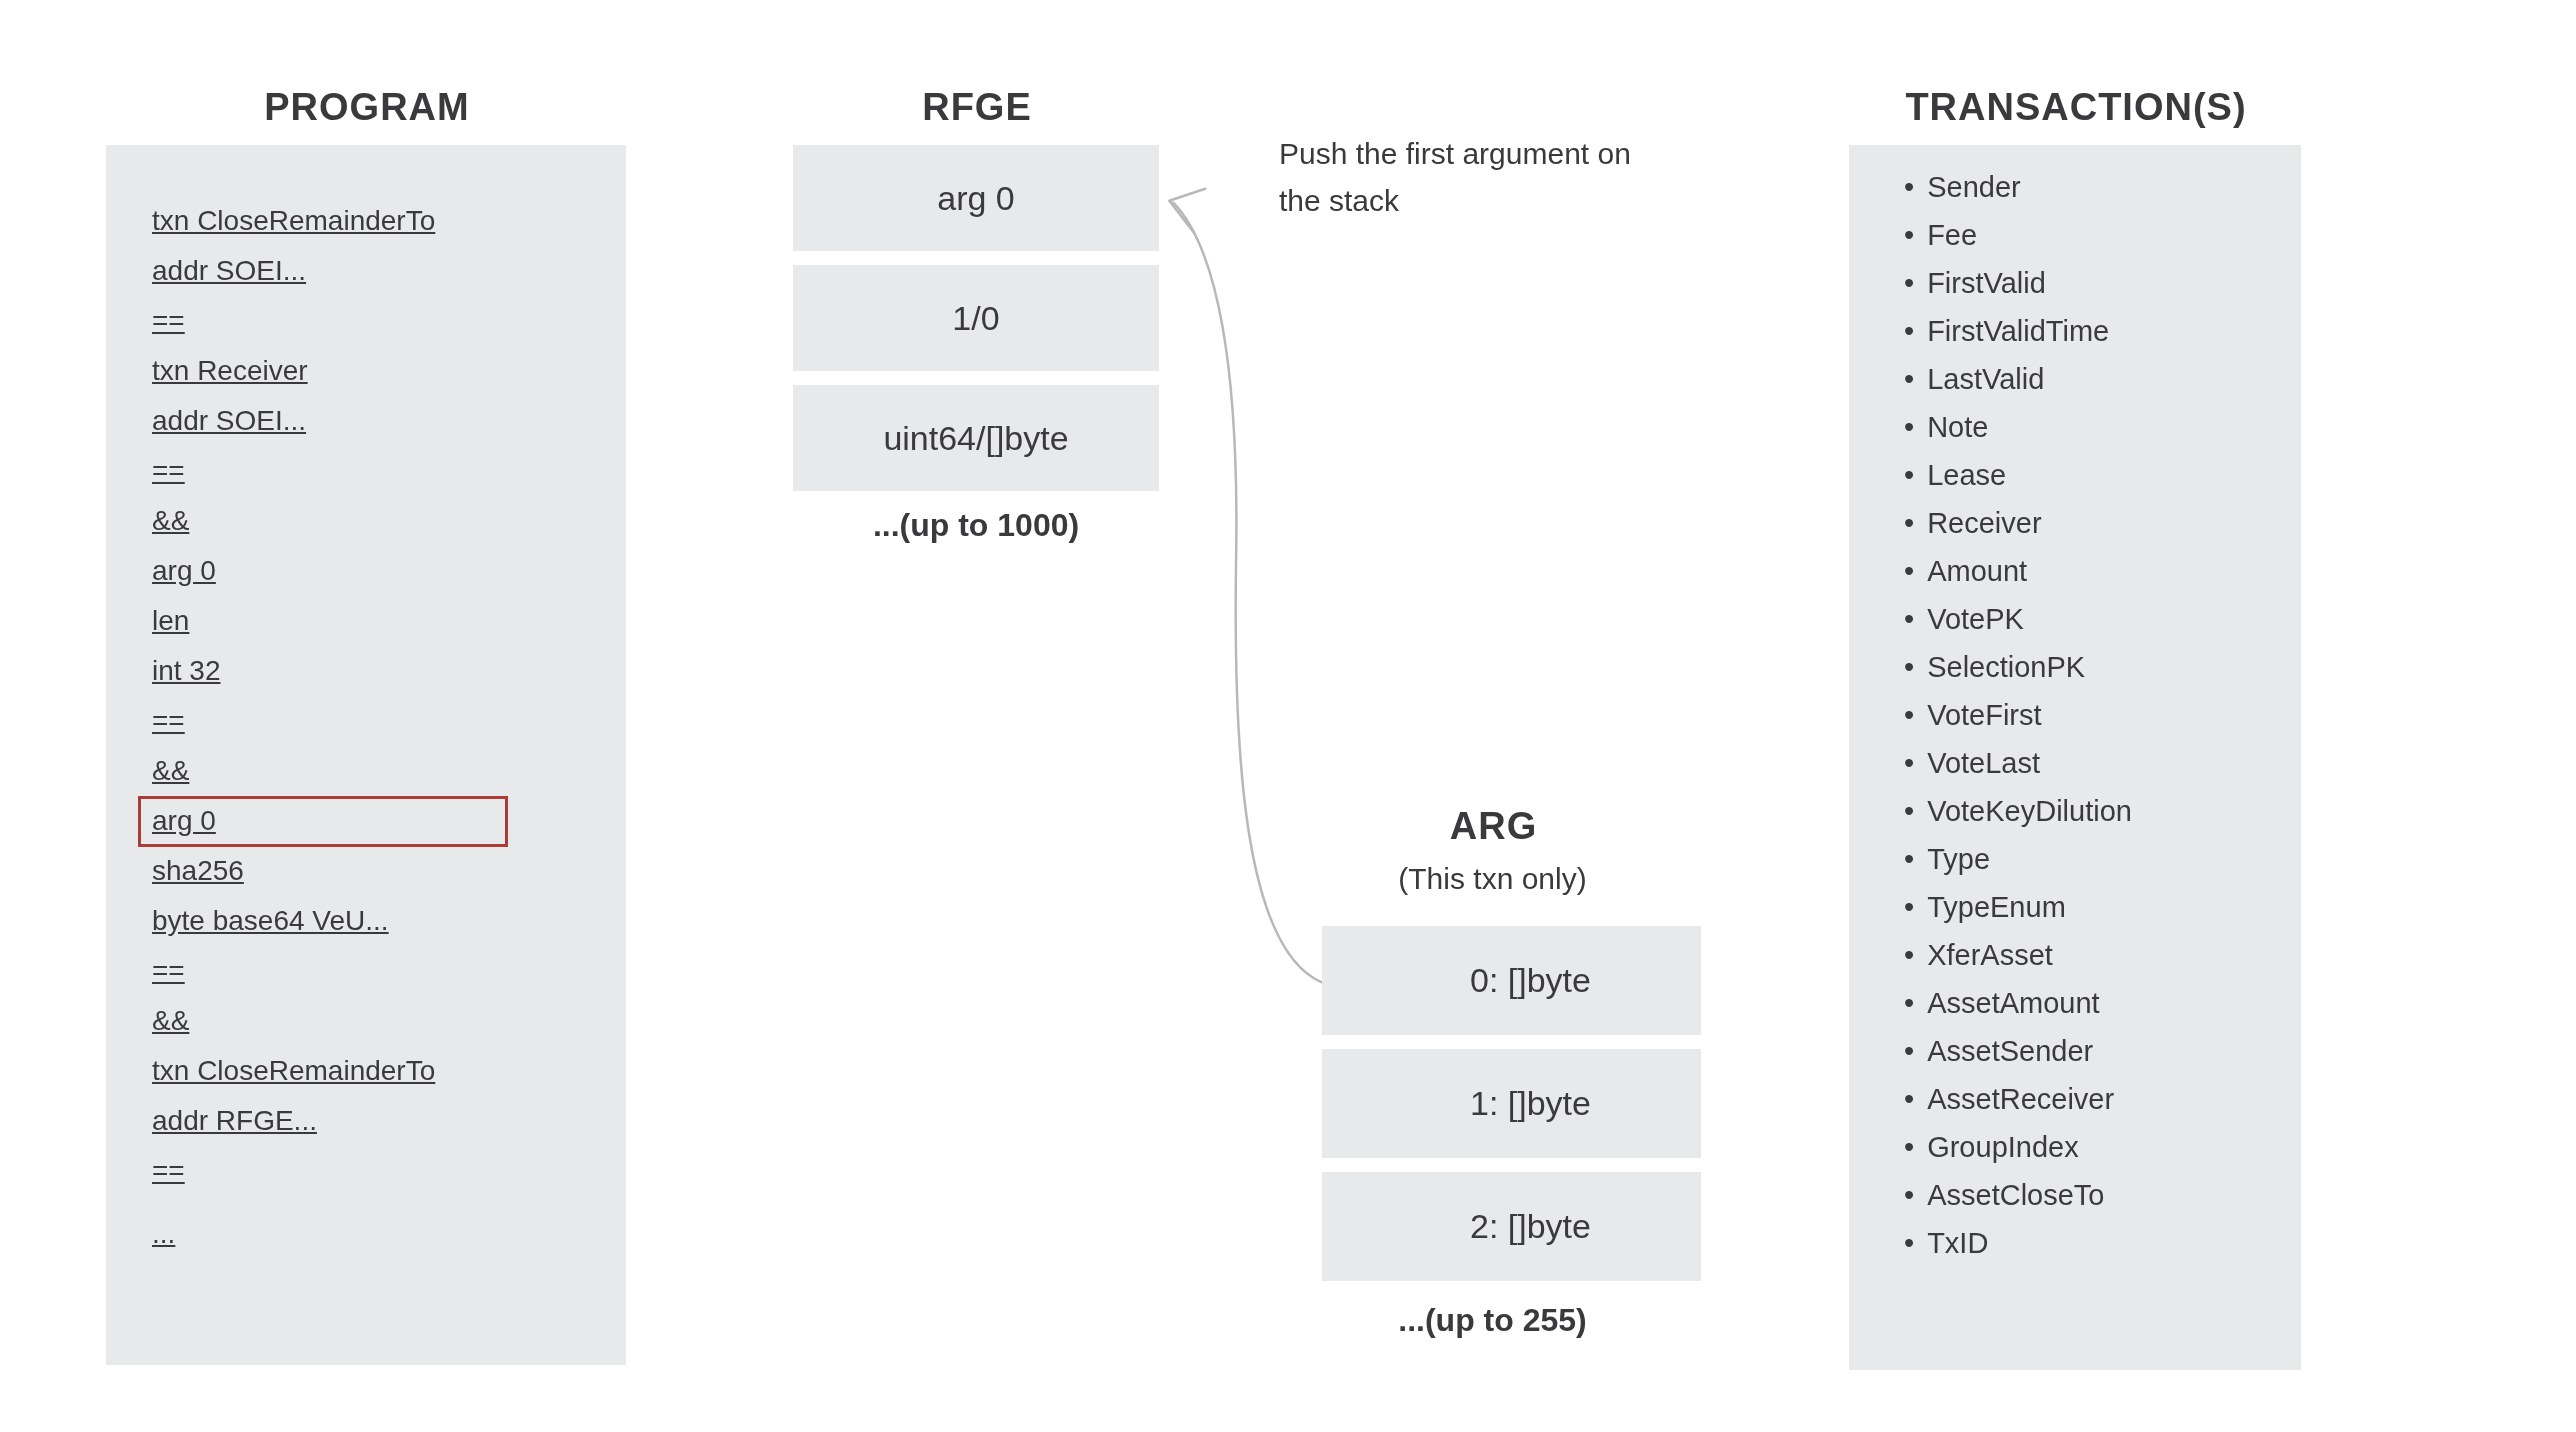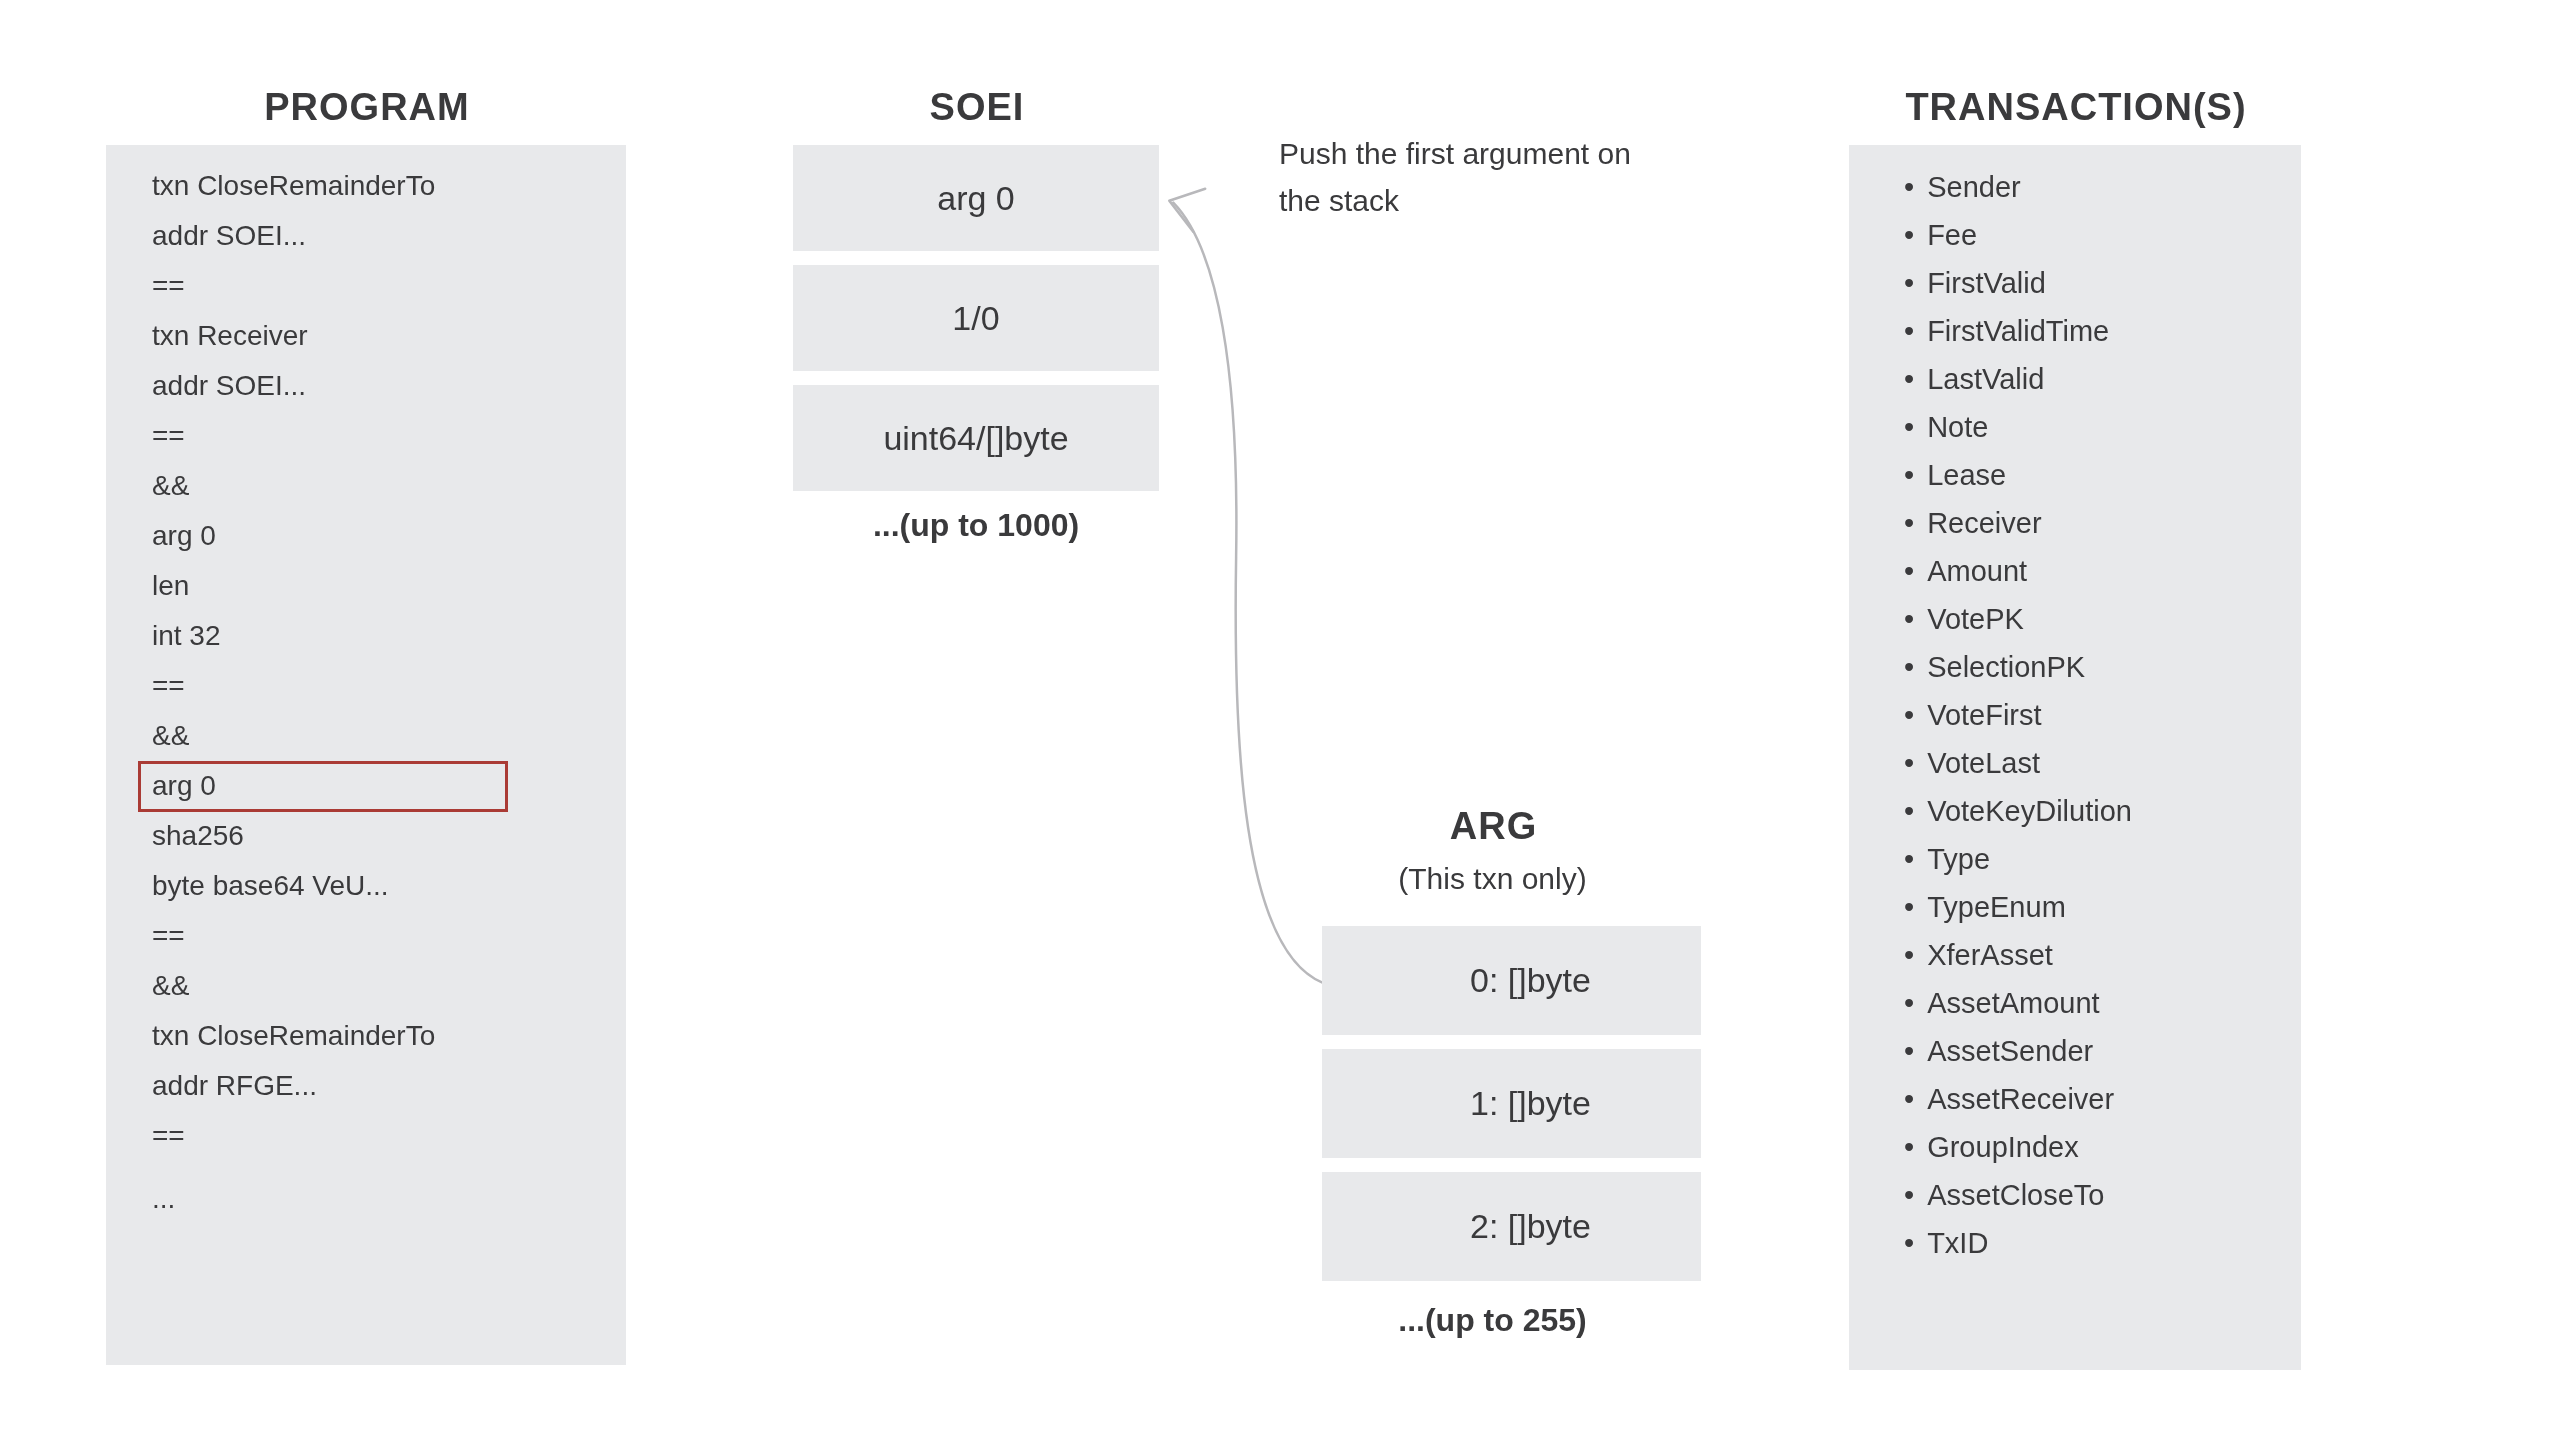--- a/index.html
+++ b/index.html
@@ -20,21 +20,21 @@
     text-align:center;
     color:var(--text,#3a3a3c);
   }
   .panel{
     position:absolute;
     background:var(--panel,#e8e9eb);
   }
   
   .program-title{left:106px;top:85px;width:520px;}
   .program-panel{left:106px;top:145px;width:520px;height:1220px;}
-  .program-lines{padding-top:16px;}
+  .program-lines{padding-top:51px;text-decoration:underline;}
   .program-line{
     position:relative;
     height:50px;
     display:flex;align-items:center;
     padding-left:46px;
     box-sizing:border-box;
     font-size:28px;
   }
   .program-line:last-child{margin-top:13px;}
   .program-line.highlight::before{
@@ -202,21 +202,21 @@
         <div class="program-line">
           <span>==</span>
         </div>
 
         <div class="program-line">
           <span>...</span>
         </div>
       </div>
   </div>
 
-  <h2 class="col-title stack-title">SOEI</h2>
+  <h2 class="col-title stack-title">RFGE</h2>
   <div class="stack-boxes">
 
       <div class="gbox">
         <span>arg 0</span>
       </div>
 
       <div class="gbox">
         <span>1/0</span>
       </div>
 

